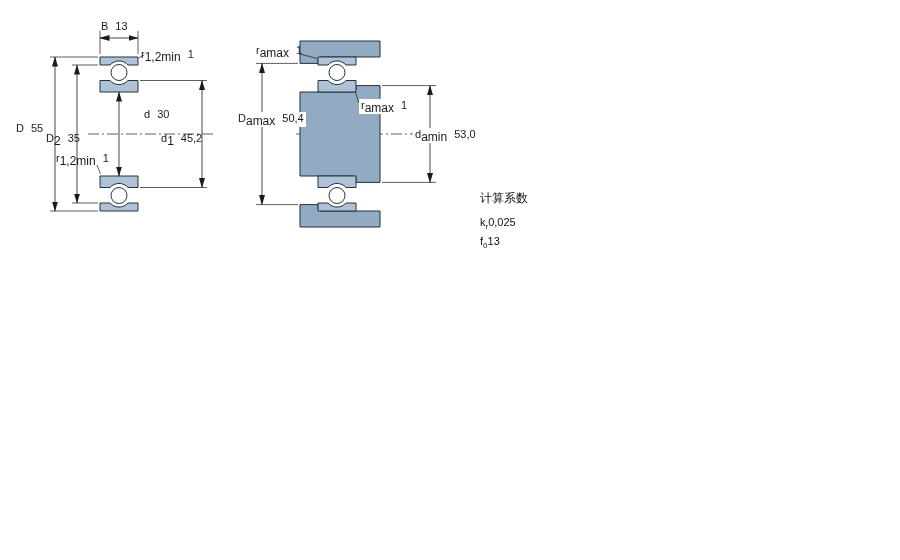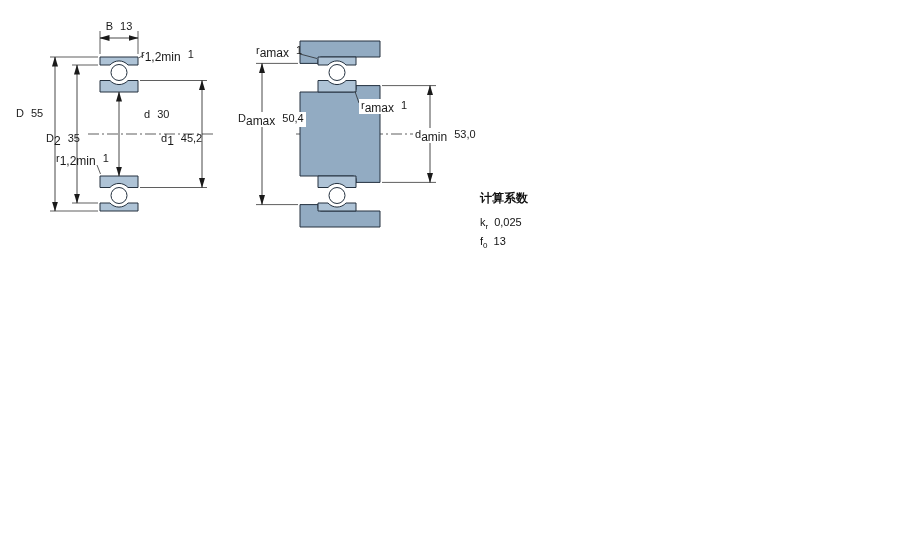--- a/index.html
+++ b/index.html
@@ -4,25 +4,25 @@
 <style>
   *{box-sizing:border-box}
   html,body{margin:0;padding:0;background:#ffffff}
   body{font-family:"Liberation Sans",sans-serif;color:#1a1a1a}
   .stage{position:relative;width:900px;height:560px;background:#fff;overflow:hidden}
   .stage svg{position:absolute;left:0;top:0}
   .lbl{position:absolute;font-size:11px;line-height:1.1;white-space:nowrap;color:#1a1a1a}
   .lbl sub{font-size:12px;line-height:1;letter-spacing:0}
   .lbl .val{margin-left:7px}
   .lbl.bg{background:#ffffff;padding:0 2px}
-  .center{text-align:center}
-  .factors-title{position:absolute;font-size:12px;font-weight:700;color:#111}
+  .center{}
+  .factors-title{position:absolute;font-size:12px;font-weight:400;color:#111}
   .factor{position:absolute;font-size:11px;color:#111}
   .factor sub{font-size:8px}
-  .factor .val{margin-left:6px}
+  .factor .val{}
   .part{stroke:#24313f;stroke-width:1}
   .dim{stroke:#1a1a1a;stroke-width:0.8;fill:none}
   .ext{stroke:#1a1a1a;stroke-width:0.7;fill:none}
   .ldr{stroke:#1a1a1a;stroke-width:0.7;fill:none}
   .cl{stroke:#1a1a1a;stroke-width:0.7;fill:none;stroke-dasharray:11 3 2 3}
 </style>
 </head>
 <body>
 
 <div class="stage">
@@ -109,21 +109,21 @@
   </svg>
 
   <div class="lbl center" style="left:101px;top:20px;width:36px">
     <span>B</span><span class="val">13</span>
   </div>
 
   <div class="lbl" style="left:141px;top:48px">
     <span>r</span><sub>1,2min</sub><span class="val">1</span>
   </div>
 
-  <div class="lbl" style="left:16px;top:107px">
+  <div class="lbl" style="left:16px;top:122px">
     <span>D</span><span class="val">55</span>
   </div>
 
   <div class="lbl" style="left:144px;top:108px">
     <span>d</span><span class="val">30</span>
   </div>
 
   <div class="lbl" style="left:46px;top:132px">
     <span>D</span><sub>2</sub><span class="val">35</span>
   </div>

